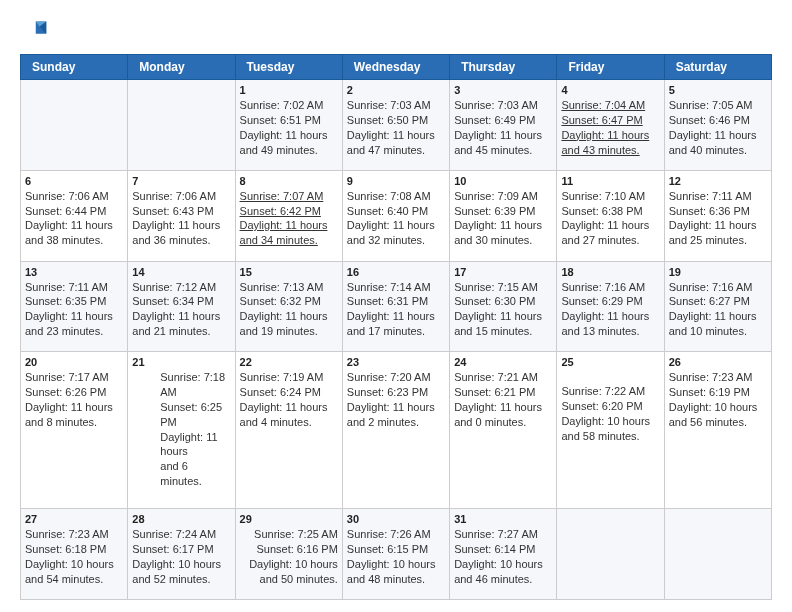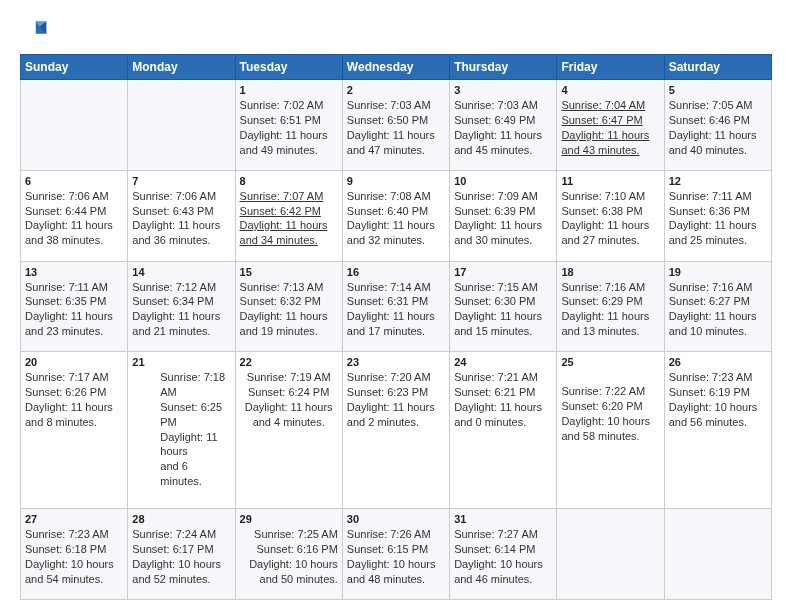--- a/index.html
+++ b/index.html
@@ -66,21 +66,21 @@
       width: 100%;
       border-collapse: collapse;
       flex: 1;
       table-layout: fixed;
     }
     .calendar th {
       background: #2a6db5;
       color: #fff;
       font-size: 12px;
       font-weight: bold;
-      padding: 5px 4px;
+      padding: 5px 11px;
       text-align: left;
       border: 1px solid #1a5a9a;
     }
     .calendar td {
       border: 1px solid #ccc;
       vertical-align: top;
       padding: 4px 4px 3px 4px;
       font-size: 9.5px;
       color: #333;
       height: 80px;
@@ -294,21 +294,21 @@
           </td>
           <td>
             <span class="day-num">21</span>
             <div class="cell-info" style="white-space: pre-line; margin-left: 28px;">Sunrise: 7:18 AM
 Sunset: 6:25 PM
 Daylight: 11 hours
 and 6 minutes.</div>
           </td>
           <td>
             <span class="day-num">22</span>
-            <div class="cell-info" style="white-space: pre-line; text-align: center;">Sunrise: 7:19 AM
+            <div class="cell-info" style="white-space: pre-line;">Sunrise: 7:19 AM
 Sunset: 6:24 PM
 Daylight: 11 hours
 and 4 minutes.</div>
           </td>
           <td>
             <span class="day-num">23</span>
             <div class="cell-info" style="white-space: pre-line;">Sunrise: 7:20 AM
 Sunset: 6:23 PM
 Daylight: 11 hours
 and 2 minutes.</div>

